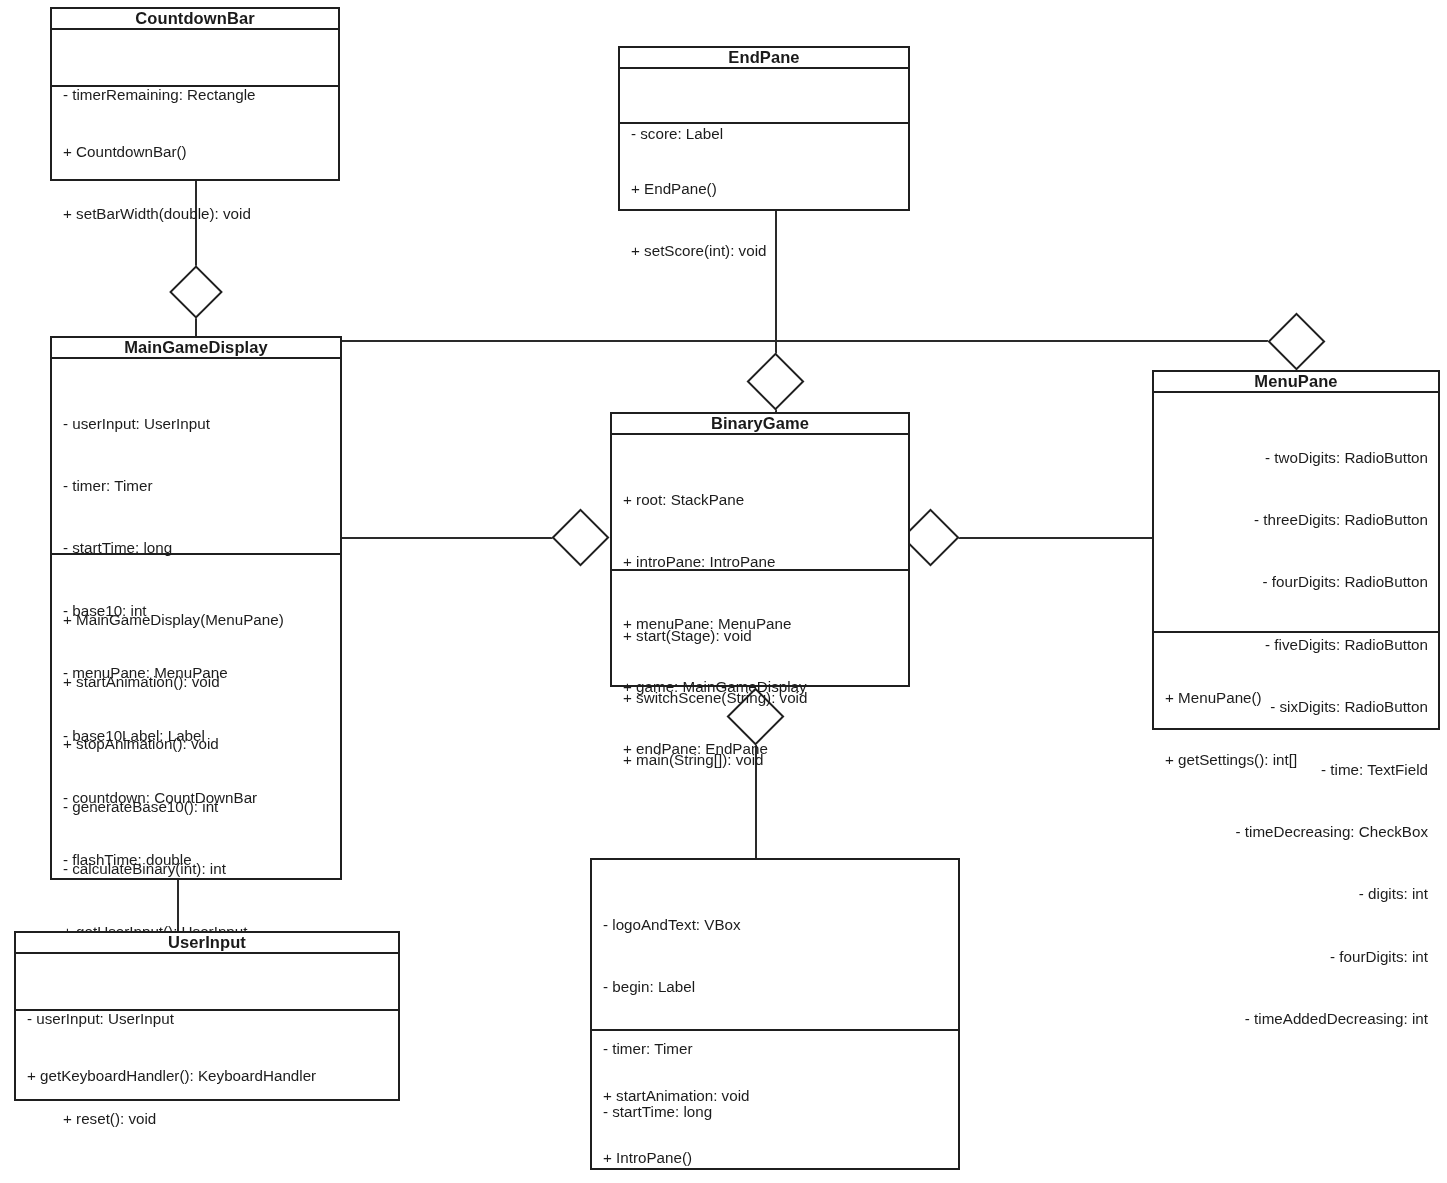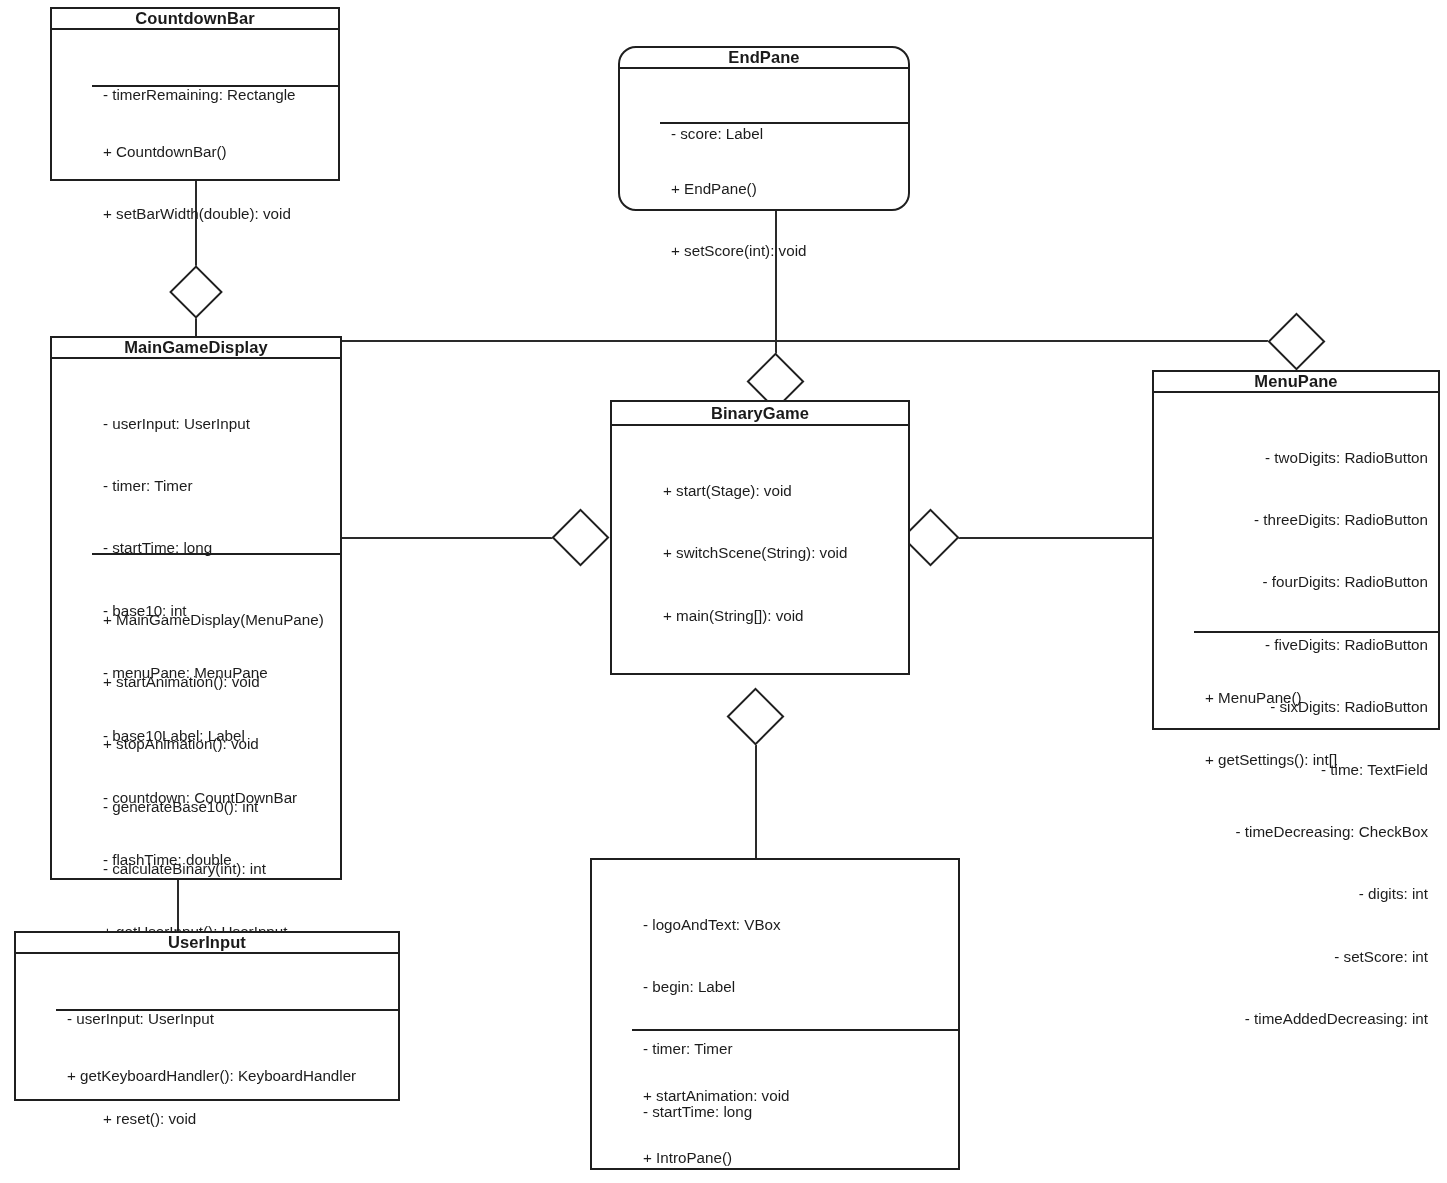--- a/index.html
+++ b/index.html
@@ -41,21 +41,20 @@
     justify-content: center;
     letter-spacing: 0.1px;
   }
   .uml-compartment {
     box-sizing: border-box;
     padding: 13px 10px 5px 11px;
     font-size: 15.2px;
     color: #1c1c1c;
     line-height: 20.8px;
     white-space: pre;
-    margin-left: 40px;
   }
   .uml-compartment.attrs {
     border-bottom: 2px solid #1f1f1f;
   }
   .uml-row {
     white-space: pre;
   }
 
   
   .edge {
@@ -114,21 +113,21 @@
     <div class="uml-title" style="height:36px;">CountdownBar</div>
     <div class="uml-compartment attrs" style="height:57px;">
       <div class="uml-row">- timerRemaining: Rectangle</div>
     </div>
     <div class="uml-compartment methods">
       <div class="uml-row">+ CountdownBar()</div>
       <div class="uml-row">+ setBarWidth(double): void</div>
     </div>
   </div>
 
-  <div class="uml-class" style="left:618px; top:46px; width:292px; height:165px;border-radius:18px;">
+  <div class="uml-class" style="left:618px; top:46px; width:292px; height:165px;">
     <div class="uml-title" style="height:36px;">EndPane</div>
     <div class="uml-compartment attrs" style="height:55px;">
       <div class="uml-row">- score: Label</div>
     </div>
     <div class="uml-compartment methods">
       <div class="uml-row">+ EndPane()</div>
       <div class="uml-row">+ setScore(int): void</div>
     </div>
   </div>
 
@@ -150,41 +149,48 @@
       <div class="uml-row">+ stopAnimation(): void</div>
       <div class="uml-row">- generateBase10(): int</div>
       <div class="uml-row">- calculateBinary(int): int</div>
       <div class="uml-row">+ getUserInput(): UserInput</div>
       <div class="uml-row">+ flash(int): void</div>
       <div class="uml-row">+ getScore(): int</div>
       <div class="uml-row">+ reset(): void</div>
     </div>
   </div>
 
-  <div class="uml-class" style="left:610px; top:400px; width:300px; height:275px;">
+  <div class="uml-class" style="left:610px; top:412px; width:300px; height:275px;">
     <div class="uml-title" style="height:36px;">BinaryGame</div>
+    <div class="uml-compartment attrs" style="height:136px;">
+      <div class="uml-row">+ root: StackPane</div>
+      <div class="uml-row">+ introPane: IntroPane</div>
+      <div class="uml-row">+ menuPane: MenuPane</div>
+      <div class="uml-row">+ game: MainGameDisplay</div>
+      <div class="uml-row">+ endPane: EndPane</div>
+    </div>
     <div class="uml-compartment methods">
       <div class="uml-row">+ start(Stage): void</div>
       <div class="uml-row">+ switchScene(String): void</div>
       <div class="uml-row">+ main(String[]): void</div>
     </div>
   </div>
 
   <div class="uml-class" style="left:1152px; top:370px; width:288px; height:360px;">
     <div class="uml-title" style="height:36px;">MenuPane</div>
     <div class="uml-compartment attrs" style="height:240px;text-align:right;">
       <div class="uml-row">- twoDigits: RadioButton</div>
       <div class="uml-row">- threeDigits: RadioButton</div>
       <div class="uml-row">- fourDigits: RadioButton</div>
       <div class="uml-row">- fiveDigits: RadioButton</div>
       <div class="uml-row">- sixDigits: RadioButton</div>
       <div class="uml-row">- time: TextField</div>
       <div class="uml-row">- timeDecreasing: CheckBox</div>
       <div class="uml-row">- digits: int</div>
-      <div class="uml-row">- setScore: int</div>
+      <div class="uml-row">- fourDigits: int</div>
       <div class="uml-row">- timeAddedDecreasing: int</div>
     </div>
     <div class="uml-compartment methods">
       <div class="uml-row">+ MenuPane()</div>
       <div class="uml-row">+ getSettings(): int[]</div>
     </div>
   </div>
 
   <div class="uml-class" style="left:14px; top:931px; width:386px; height:170px;">
     <div class="uml-title" style="height:36px;">UserInput</div>

